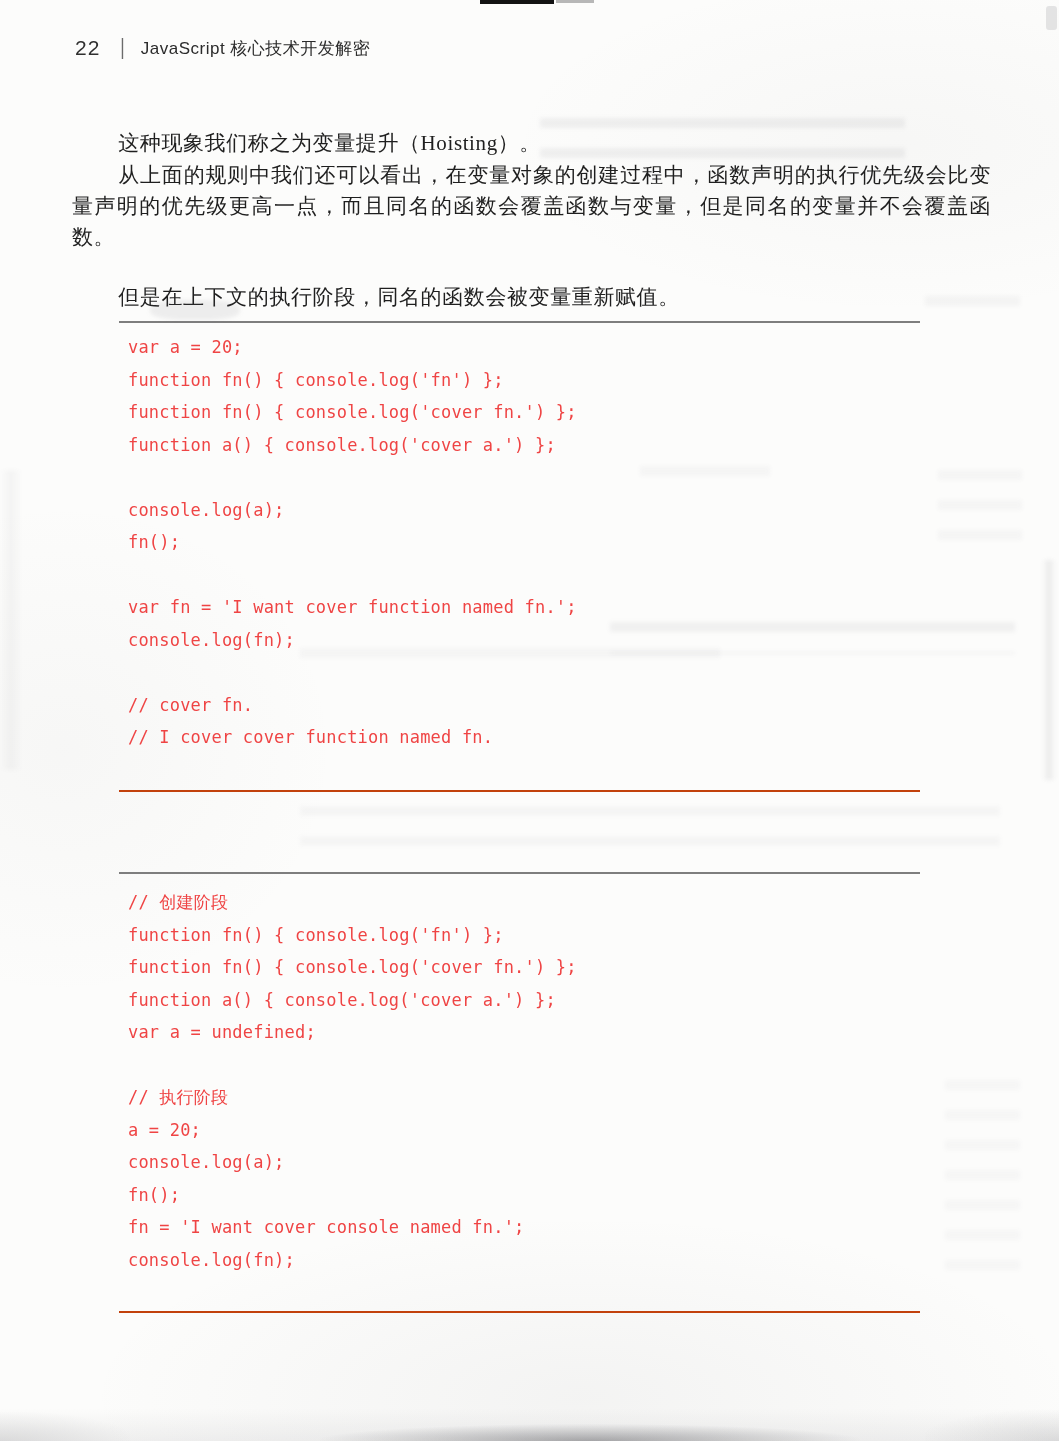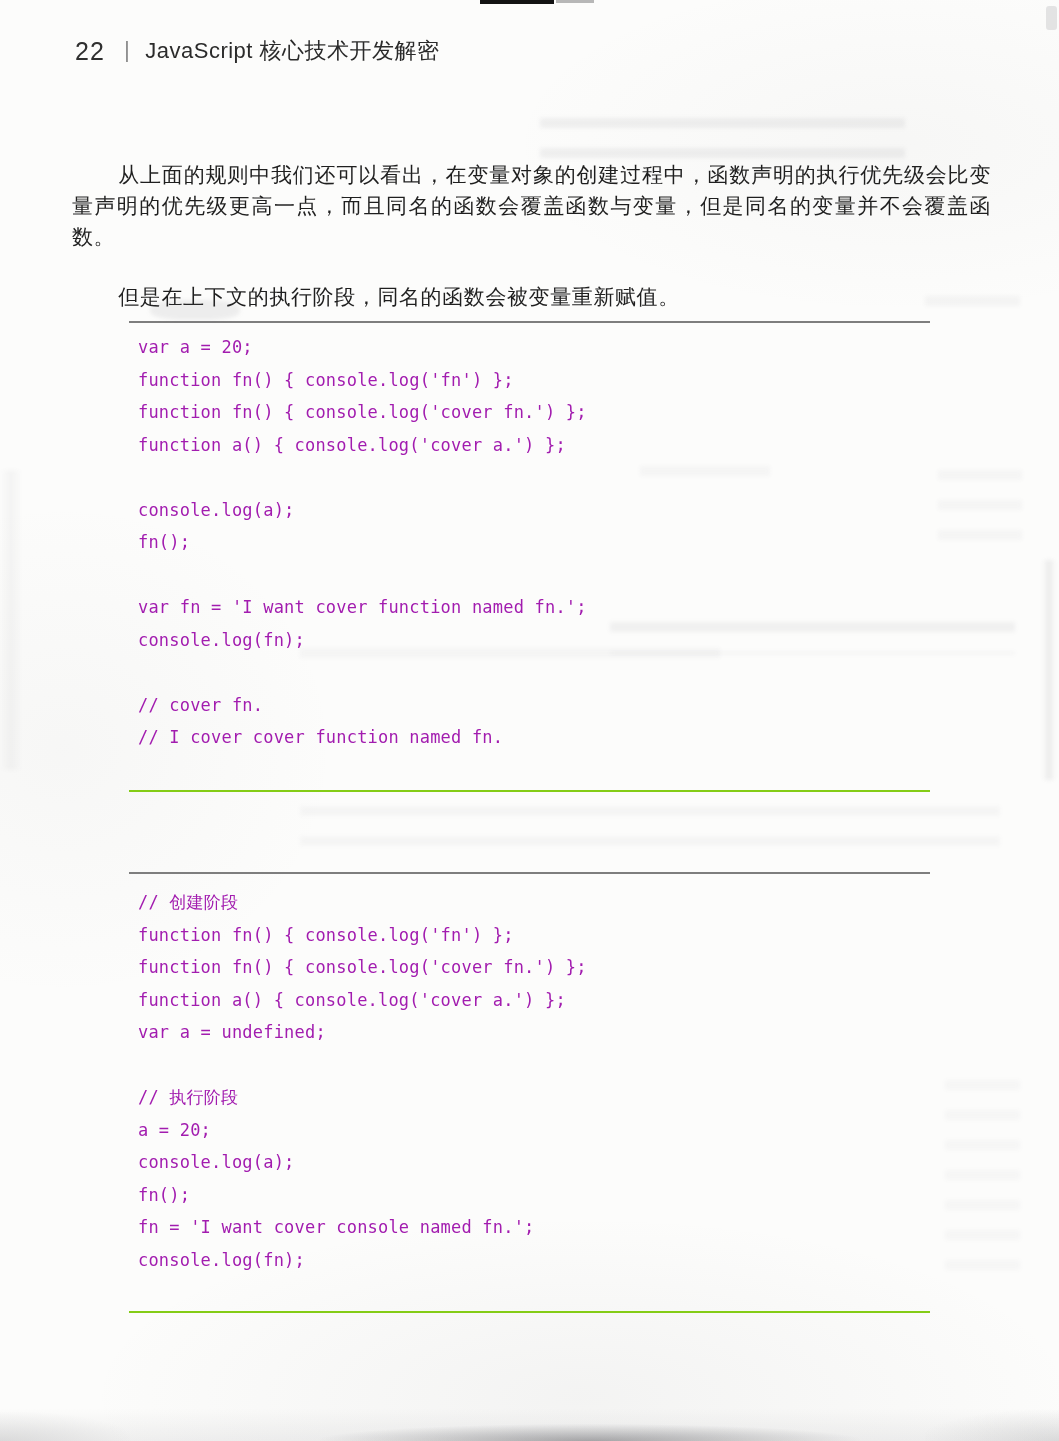--- a/index.html
+++ b/index.html
@@ -20,42 +20,42 @@
       radial-gradient(ellipse 600px 260px at 85% 10%, rgba(150,150,148,0.05), transparent 65%),
       radial-gradient(ellipse 420px 380px at 6% 52%, rgba(150,150,148,0.05), transparent 65%),
       radial-gradient(ellipse 760px 280px at 55% 97%, rgba(130,130,132,0.07), transparent 65%);
   }
   .header {
     position: absolute; top: 36px; left: 75px;
     display: flex; align-items: center;
     font-family: "Liberation Sans", "DejaVu Sans", sans-serif;
     color: #2f2f2f;
   }
-  .pg-num { font-size: 25px; letter-spacing: 1px; }
+  .pg-num { font-size: 21px; letter-spacing: 1px; }
   .hdr-div { font-size: 17px; color: #6b6b6b; margin: 0 16px 0 20px; transform: scaleY(1.25); font-weight: 300; }
-  .book-title { font-size: 22px; letter-spacing: 0.5px; color: #2b2b2b; }
+  .book-title { font-size: 17px; letter-spacing: 0.5px; color: #2b2b2b; }
 
   .para {
     position: absolute; left: 72px; width: 919px;
     font-size: 21px; line-height: 31px; letter-spacing: 0.6px;
     color: #1f1f1f; text-align: justify;
   }
   .indent { text-indent: 2.2em; }
   .p1 { top: 128px; }
   .p2 { top: 160px; }
   .p3 { top: 282px; }
   .p4 { top: 822px; }
 
   .code-block {
-    position: absolute; left: 129px; width: 801px;
+    position: absolute; left: 119px; width: 801px;
     border-top: 2px solid #7e7e7e;
-    border-bottom: 2px solid #84cc16;
+    border-bottom: 2px solid #c2410c;
     padding: 8px 0 0 9px;
     font-family: "DejaVu Sans Mono", "Liberation Mono", monospace;
-    font-size: 17px; letter-spacing: 0.2px; color: #a21caf;
+    font-size: 17px; letter-spacing: 0.2px; color: #ef4444;
   }
   .cb1 { top: 321px; height: 471px; }
   .cb2 { top: 872px; height: 441px; padding-top: 12px; }
   .code-line { height: 32.5px; line-height: 32.5px; white-space: pre; }
   .cmt { }
 
   .ghost { position: absolute; pointer-events: none; filter: blur(2px); }
   .ghost.htext {
     background: repeating-linear-gradient(180deg,
       rgba(105,105,115,0.16) 0px, rgba(105,105,115,0.16) 10px,
@@ -98,20 +98,21 @@
   <div class="scan-mark-black"></div>
   <div class="scan-mark-gray"></div>
   <div class="scan-corner-dot"></div>
 
   <div class="header">
     <span class="pg-num">22</span>
     <span class="hdr-div">|</span>
     <span class="book-title">JavaScript 核心技术开发解密</span>
   </div>
 
+  <p class="para indent p1">这种现象我们称之为变量提升（Hoisting）。</p>
   <p class="para indent p3">但是在上下文的执行阶段，同名的函数会被变量重新赋值。</p>
   <p class="para indent p2">从上面的规则中我们还可以看出，在变量对象的创建过程中，函数声明的执行优先级会比变量声明的优先级更高一点，而且同名的函数会覆盖函数与变量，但是同名的变量并不会覆盖函数。</p>
 
   <div class="code-block cb1">
     <div class="code-line">var a = 20;</div>
     <div class="code-line">function fn() { console.log('fn') };</div>
     <div class="code-line">function fn() { console.log('cover fn.') };</div>
     <div class="code-line">function a() { console.log('cover a.') };</div>
     <div class="code-line"></div>
     <div class="code-line">console.log(a);</div>

